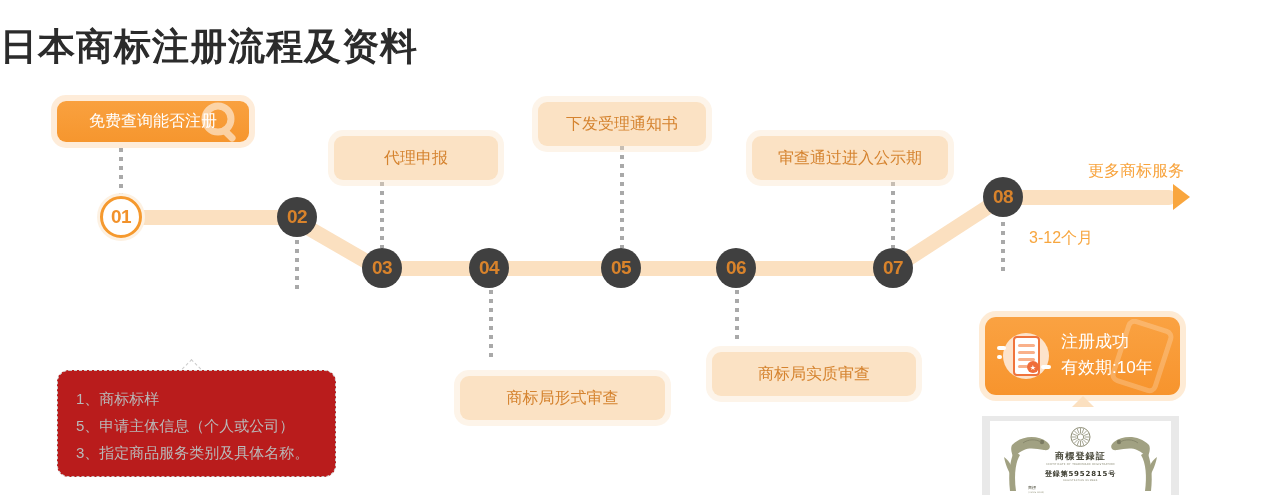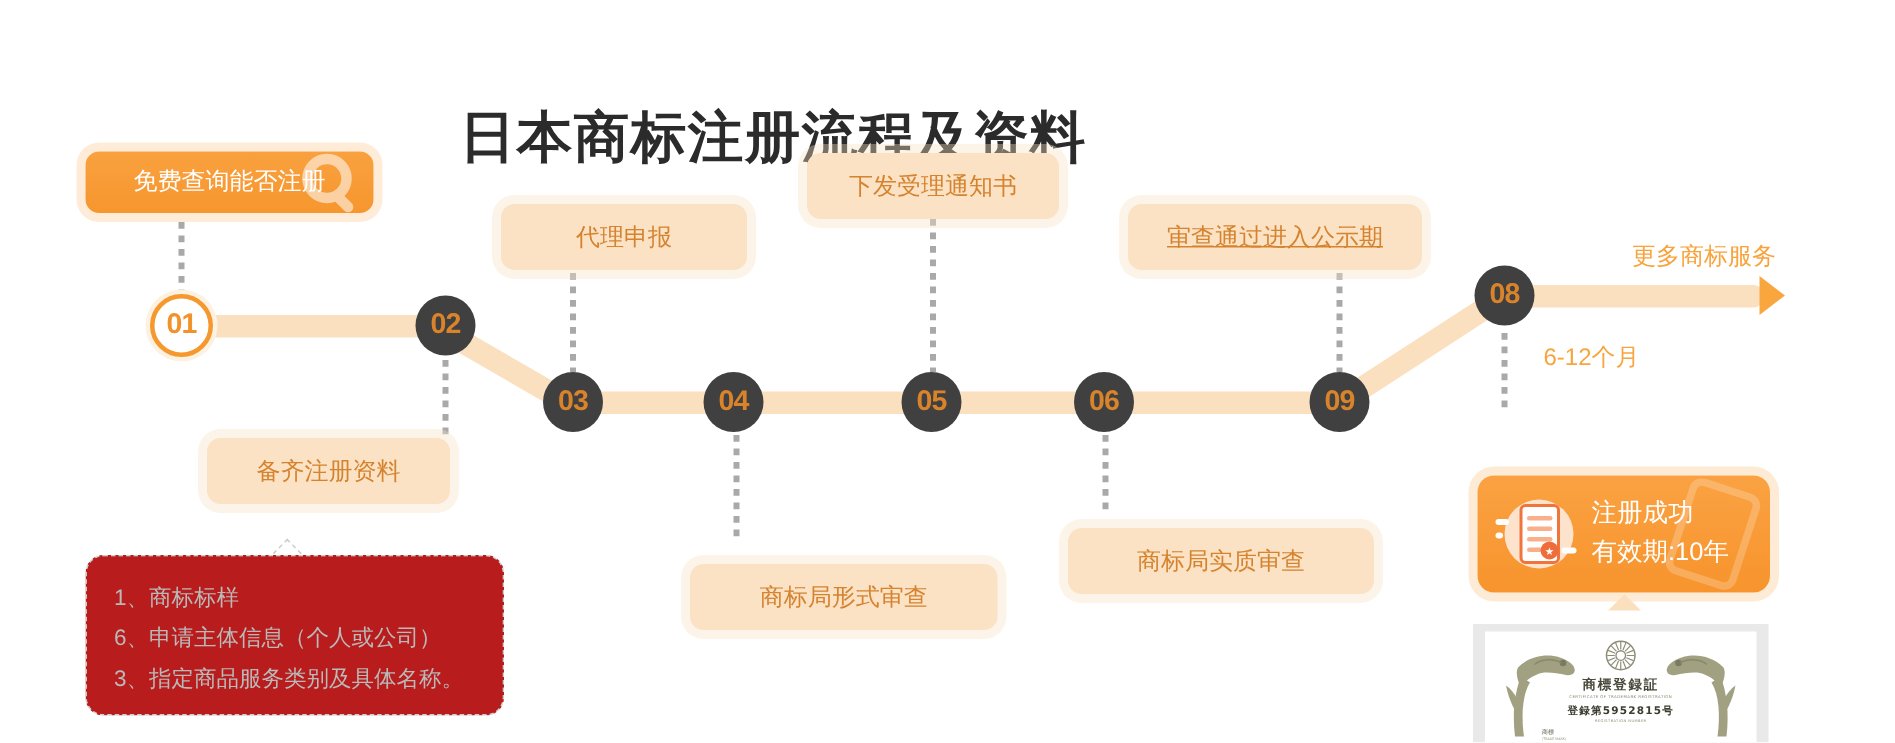--- a/index.html
+++ b/index.html
@@ -8,24 +8,22 @@
     background:#ffffff;
     font-family:"Liberation Sans","DejaVu Sans",sans-serif;
     overflow:hidden;
     position:relative;
   }
   .stage{position:absolute;left:0;top:0;width:1263px;height:495px;}
 
   
   .title{
     position:absolute;left:0;top:22px;width:1031px;
-    text-align:center;
     font-size:37px;font-weight:bold;letter-spacing:1px;
     color:#2b2b2b;
-    margin-top:45px;
   }
 
   
   .bar{
     position:absolute;height:15px;border-radius:7px;
     background:#fbe0c0;
   }
   .bar-diag{
     position:absolute;height:15px;border-radius:7px;
     background:#fbe0c0;transform-origin:0 50%;
@@ -200,66 +198,63 @@
   <div class="node" style="left:469px;top:248px;">
     <span>04</span>
   </div>
   <div class="node" style="left:601px;top:248px;">
     <span>05</span>
   </div>
   <div class="node" style="left:716px;top:248px;">
     <span>06</span>
   </div>
   <div class="node" style="left:873px;top:248px;">
-    <span>09</span>
+    <span>07</span>
   </div>
   <div class="node" style="left:983px;top:177px;">
     <span>08</span>
   </div>
 
   <div class="cta">
     <svg class="cta-mag" viewBox="0 0 48 48">
       <circle cx="21" cy="21" r="13" fill="none" stroke="#ffffff" stroke-width="7"></circle>
       <rect x="28" y="28" width="17" height="7" rx="3.5" fill="#ffffff" transform="rotate(45 28 28)"></rect>
     </svg>
     <div class="cta-label">免费查询能否注册</div>
   </div>
 
-  <div class="pill" style="left:138px;top:292px;width:162px;">
-    <span>备齐注册资料</span>
-  </div>
 
   <div class="pill" style="left:334px;top:136px;width:164px;">
     <span>代理申报</span>
   </div>
 
   <div class="pill" style="left:460px;top:376px;width:205px;">
     <span>商标局形式审查</span>
   </div>
 
   <div class="pill" style="left:538px;top:102px;width:168px;">
     <span>下发受理通知书</span>
   </div>
 
   <div class="pill" style="left:712px;top:352px;width:204px;align-items:center;">
     <span>商标局实质审查</span>
   </div>
 
-  <div class="pill" style="left:752px;top:136px;width:196px;text-decoration:underline;">
+  <div class="pill" style="left:752px;top:136px;width:196px;">
     <span>审查通过进入公示期</span>
   </div>
 
   <div class="more-label" style="left:1088px;top:161px;">更多商标服务</div>
-  <div class="months" style="left:1029px;top:228px;">6-12个月</div>
+  <div class="months" style="left:1029px;top:228px;">3-12个月</div>
 
   <div class="callout-notch"></div>
   <div class="callout">
     <ul>
       <li>1、商标标样</li>
-      <li>6、申请主体信息（个人或公司）</li>
+      <li>5、申请主体信息（个人或公司）</li>
       <li>3、指定商品服务类别及具体名称。</li>
     </ul>
   </div>
 
   <div class="badge">
     <svg class="badge-watermark" viewBox="0 0 84 76">
       <rect x="18" y="6" width="44" height="62" rx="6" fill="none" stroke="#ffffff" stroke-width="5" transform="rotate(18 40 37)"></rect>
     </svg>
     <svg class="badge-icon" viewBox="0 0 60 60">
       <circle cx="31" cy="30" r="23" fill="#fde3cb"></circle>

